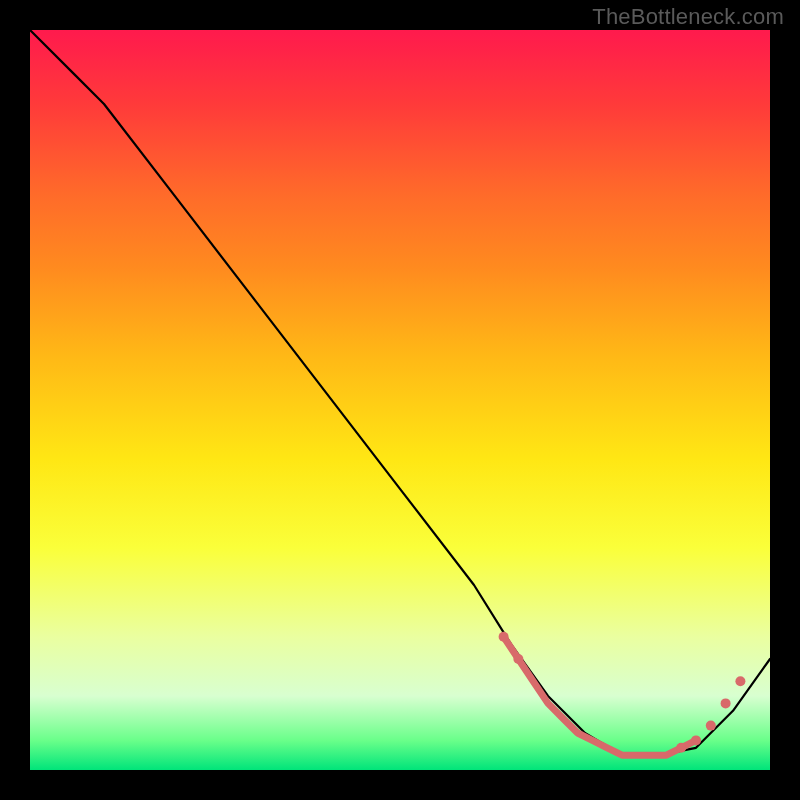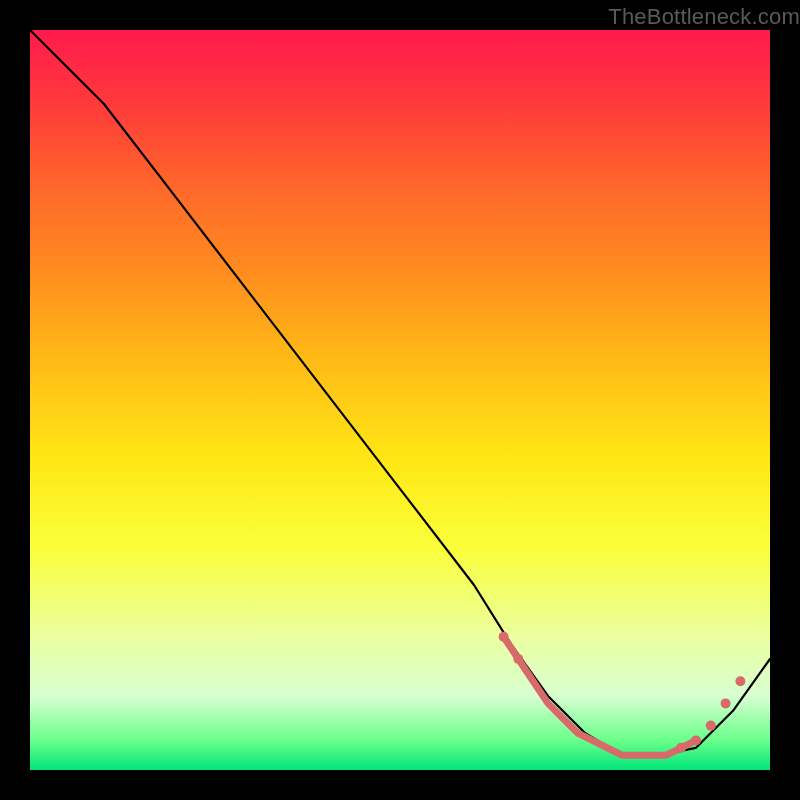--- a/index.html
+++ b/index.html
@@ -13,21 +13,21 @@
   }
   .frame {
     position: relative;
     width: 800px;
     height: 800px;
     background: #000;
   }
   .watermark {
     position: absolute;
     top: 4px;
-    right: 0;
+    right: 16px;
     color: #5a5a5a;
     font-size: 22px;
     letter-spacing: 0.2px;
     font-weight: 500;
     z-index: 10;
   }
   .plot {
     position: absolute;
     left: 30px;
     top: 30px;

